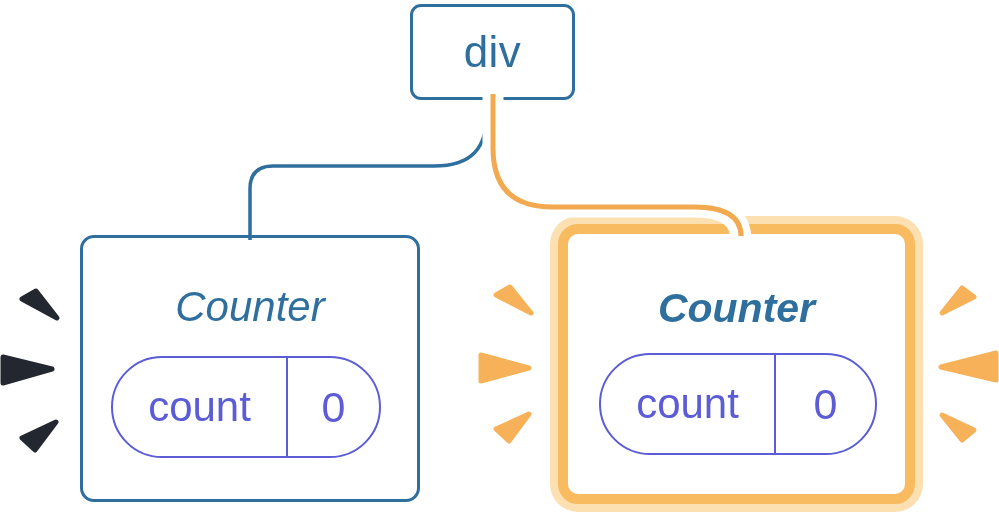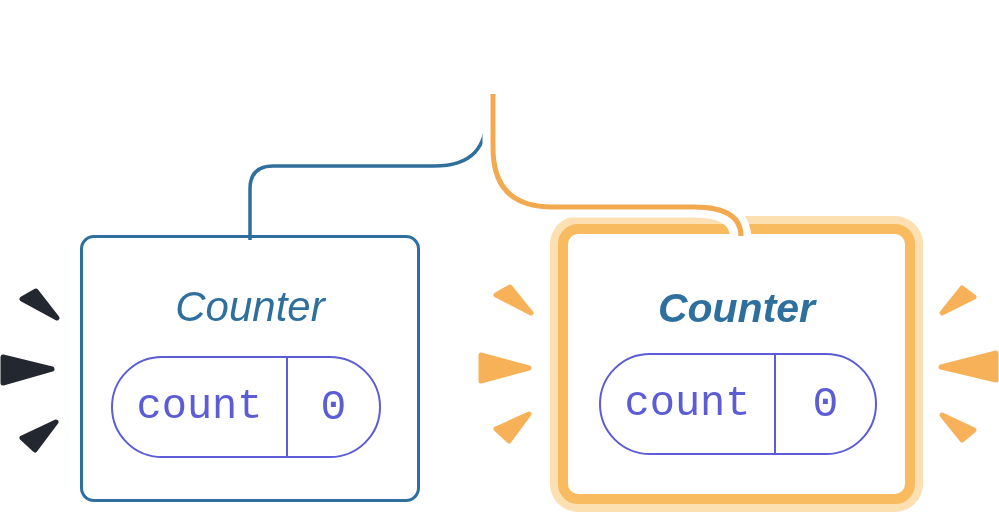--- a/index.html
+++ b/index.html
@@ -33,41 +33,44 @@
   .card-title{
     position:absolute;left:0;width:100%;text-align:center;
     color:var(--blue);font-size:42px;line-height:1;font-style:italic;
   }
   .counter-left .card-title{top:48px;font-weight:400}
   .counter-right .card-title{top:54px;font-weight:700;font-size:41px}
 
   .pill{
     position:absolute;display:flex;background:#fff;
     border:2.5px solid var(--purple);border-radius:60px;
-    color:var(--purple);z-index:2;overflow:hidden;font-family:Liberation Mono, monospace;
+    color:var(--purple);z-index:2;overflow:hidden;
   }
   .pill-left{left:111px;top:356px;width:270px;height:102px}
   .pill-right{left:599px;top:353px;width:278px;height:102px}
   .pill .cell{display:flex;align-items:center;justify-content:center;font-size:42px}
   .pill .key{flex:0 0 175px;border-right:2.5px solid var(--purple)}
   .pill .val{flex:1 1 auto;font-size:43px}
 
   svg.overlay{position:absolute;left:0;top:0;z-index:3;pointer-events:none}
   .c-blue{fill:none;stroke:var(--blue);stroke-width:3.5}
   .c-casing{fill:none;stroke:var(--casing);stroke-width:21}
   .c-orange{fill:none;stroke:var(--orange-line);stroke-width:5}
   .spark{stroke-width:5;stroke-linejoin:round}
   .spark.dark{fill:var(--spark-dark);stroke:var(--spark-dark)}
   .spark.orange{fill:var(--spark-orange);stroke:var(--spark-orange)}
 </style>
 </head>
 <body>
 
 <div id="canvas">
 
+  <div class="node root-node">
+    <span>div</span>
+  </div>
 
   <div class="node counter-left">
     <div class="card-title">Counter</div>
   </div>
   <div class="pill pill-left">
     <div class="cell key">count</div>
     <div class="cell val">0</div>
   </div>
 
   <div class="node counter-right">

